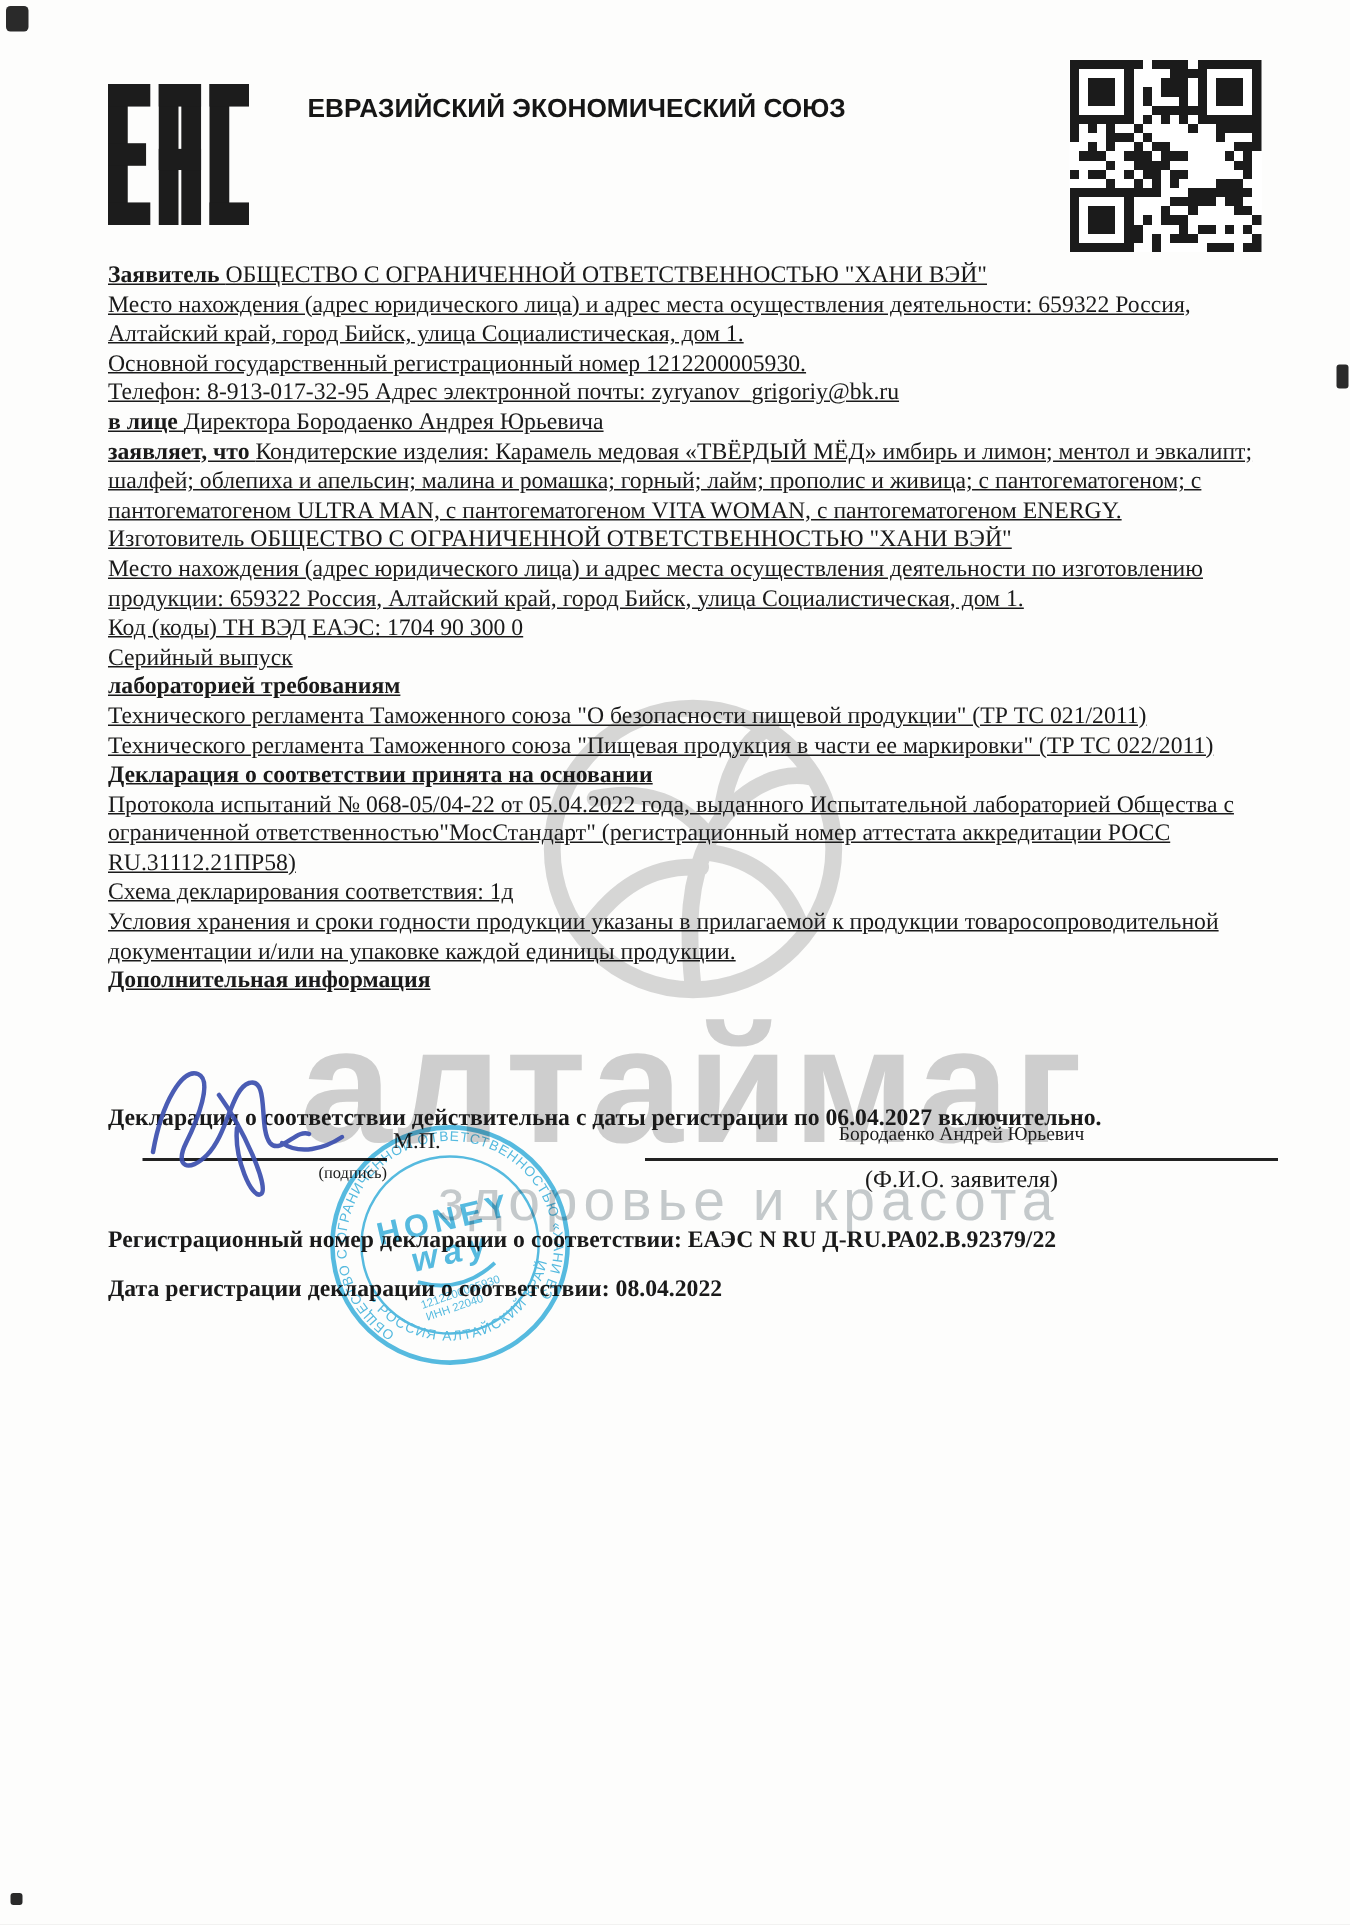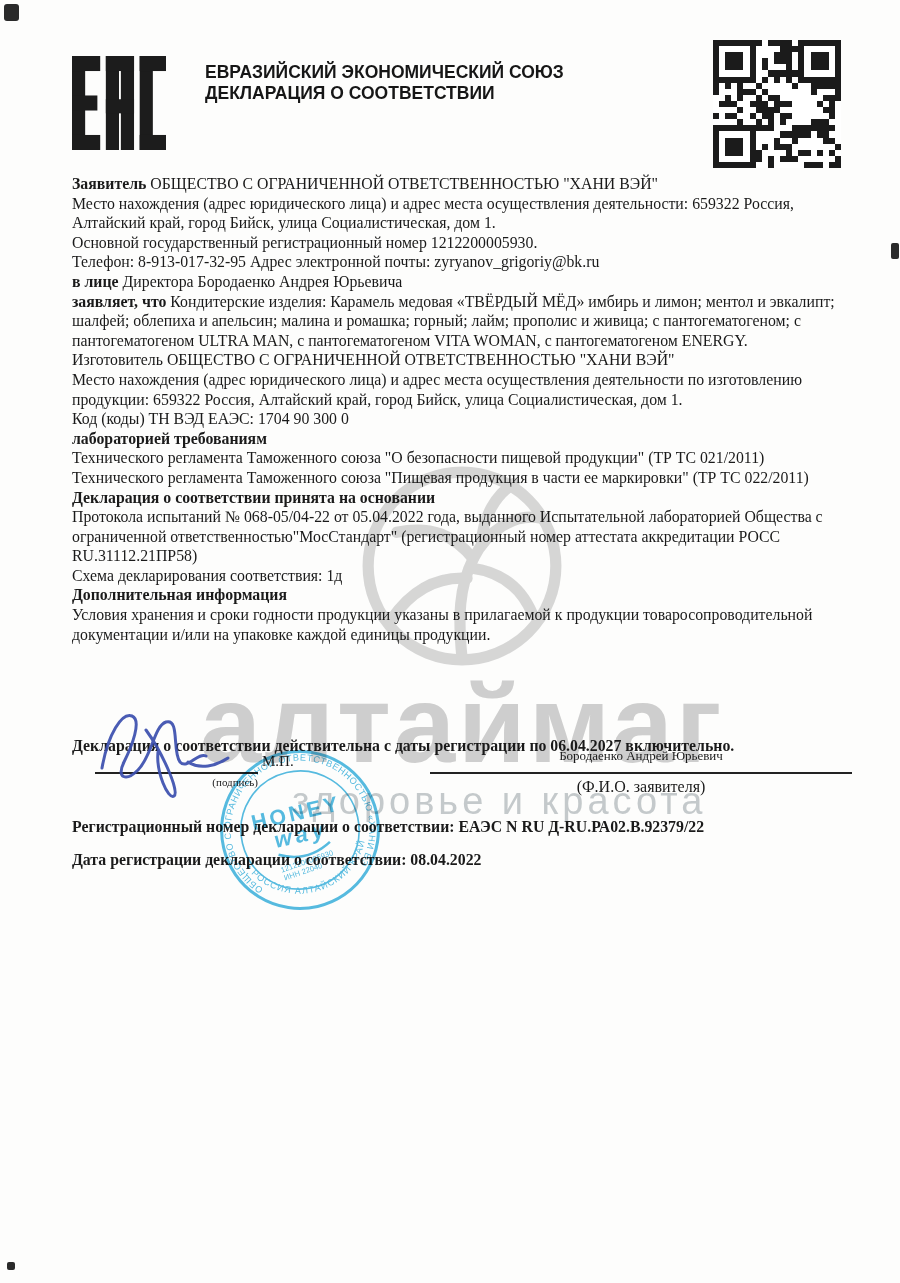--- a/index.html
+++ b/index.html
@@ -23,21 +23,21 @@
     font-family:"Liberation Sans","DejaVu Sans",sans-serif;font-weight:bold;
     font-size:110px;letter-spacing:3px;color:rgba(168,168,168,.55);white-space:nowrap;
   }
   .wm-tagline{
     position:absolute;left:292px;top:780px;z-index:1;
     font-family:"Liberation Sans","DejaVu Sans",sans-serif;
     font-size:38px;letter-spacing:4px;color:rgba(158,166,170,.6);white-space:nowrap;
   }
   
   .body-text{position:absolute;left:72px;top:174px;width:766px;z-index:2;font-size:15.8px;line-height:19.6px;}
-  .body-text p{margin:0;}
+  .body-text p{margin:0;text-decoration:underline;}
   .b{font-weight:bold;}
   .validity{position:absolute;left:72px;top:737px;width:790px;z-index:2;font-size:15.8px;font-weight:bold;}
   
   .sig-line{position:absolute;left:95px;top:750px;width:163px;height:22px;border-bottom:2px solid #222;z-index:2;}
   .sig-caption{position:absolute;left:95px;top:776px;width:163px;text-align:right;font-size:11px;z-index:2;}
   .mp-label{position:absolute;left:262px;top:753px;font-size:15px;z-index:2;}
   .fio-line{position:absolute;left:430px;top:750px;width:422px;height:22px;border-bottom:2px solid #222;z-index:2;}
   .fio-name{position:absolute;left:430px;top:748px;width:422px;text-align:center;font-size:13px;z-index:2;}
   .fio-caption{position:absolute;left:430px;top:778px;width:422px;text-align:center;font-size:16px;z-index:2;}
   .signature-svg{position:absolute;left:88px;top:700px;width:190px;height:100px;z-index:3;}
@@ -89,21 +89,20 @@
       <rect x="36" y="0" width="30" height="16"></rect>
         <rect x="36" y="46" width="30" height="15"></rect>
       <rect x="72" y="0" width="14" height="100"></rect>
         <rect x="72" y="0" width="28" height="16"></rect>
       <rect x="72" y="84" width="28" height="16"></rect>
     </svg>
   </div>
 
   <div class="doc-title">
     <div>ЕВРАЗИЙСКИЙ ЭКОНОМИЧЕСКИЙ СОЮЗ</div>
-    <div>ДЕКЛАРАЦИЯ О СООТВЕТСТВИИ</div>
   </div>
 
   <div class="qr" role="img" aria-label="QR-код декларации">
     <svg viewBox="0 0 21 21" width="128" height="128" shape-rendering="crispEdges" id="qr-svg">
         <rect x="0" y="0" width="21" height="21" fill="#ffffff"></rect>
         <rect x="0" y="0" width="7" height="7" fill="#1b1b1b"></rect>
         <rect x="1" y="1" width="5" height="5" fill="#ffffff"></rect>
         <rect x="2" y="2" width="3" height="3" fill="#1b1b1b"></rect>
         <rect x="14" y="0" width="7" height="7" fill="#1b1b1b"></rect>
         <rect x="15" y="1" width="5" height="5" fill="#ffffff"></rect>
@@ -245,28 +244,29 @@
   <div class="body-text">
       <p><span class="b">Заявитель </span><span>ОБЩЕСТВО С ОГРАНИЧЕННОЙ  ОТВЕТСТВЕННОСТЬЮ "ХАНИ ВЭЙ"</span></p>
       <p><span>Место нахождения (адрес юридического лица) и адрес места осуществления деятельности: 659322 Россия,  Алтайский  край,  город Бийск,  улица Социалистическая,  дом 1.</span></p>
       <p><span>Основной государственный регистрационный номер 1212200005930.</span></p>
       <p><span>Телефон: 8-913-017-32-95 Адрес электронной почты: zyryanov_grigoriy@bk.ru</span></p>
       <p><span class="b">в лице </span><span>Директора Бородаенко Андрея Юрьевича</span></p>
       <p><span class="b">заявляет, что </span><span>Кондитерские изделия: Карамель медовая «ТВЁРДЫЙ МЁД» имбирь и лимон; ментол и эвкалипт; шалфей; облепиха и апельсин; малина и ромашка; горный; лайм; прополис и живица; с пантогематогеном; с пантогематогеном ULTRA MAN, с пантогематогеном VITA WOMAN, с пантогематогеном ENERGY.</span></p>
       <p><span>Изготовитель ОБЩЕСТВО С ОГРАНИЧЕННОЙ  ОТВЕТСТВЕННОСТЬЮ "ХАНИ ВЭЙ"</span></p>
       <p><span>Место нахождения (адрес юридического лица) и адрес места осуществления деятельности по изготовлению продукции: 659322 Россия, Алтайский край, город Бийск, улица Социалистическая, дом 1.</span></p>
       <p><span>Код (коды) ТН ВЭД ЕАЭС: 1704 90 300 0</span></p>
+      <p><span>Серийный выпуск</span></p>
       <p><span class="b">лабораторией требованиям</span></p>
       <p><span>Технического регламента Таможенного союза "О безопасности пищевой продукции" (ТР ТС 021/2011)</span></p>
       <p><span>Технического регламента Таможенного союза "Пищевая продукция в части ее маркировки" (ТР ТС 022/2011)</span></p>
       <p><span class="b">Декларация о соответствии принята на основании</span></p>
       <p><span>Протокола испытаний № 068-05/04-22 от 05.04.2022 года, выданного Испытательной лабораторией Общества с ограниченной ответственностью"МосСтандарт" (регистрационный номер аттестата аккредитации РОСС RU.31112.21ПР58)</span></p>
       <p><span>Схема декларирования соответствия: 1д</span></p>
+      <p><span>Условия  хранения и сроки  годности продукции  указаны  в  прилагаемой  к  продукции товаросопроводительной документации и/или на упаковке  каждой  единицы  продукции.</span></p>
       <p><span class="b">Дополнительная информация</span></p>
-      <p><span>Условия  хранения и сроки  годности продукции  указаны  в  прилагаемой  к  продукции товаросопроводительной документации и/или на упаковке  каждой  единицы  продукции.</span></p>
     </div>
 
   <div class="validity">Декларация о соответствии действительна с даты регистрации по 06.04.2027 включительно.</div>
 
   <div class="sig-line"></div>
   <div class="sig-caption">(подпись)</div>
   <div class="mp-label">М.П.</div>
   <div class="fio-name">Бородаенко Андрей Юрьевич</div>
   <div class="fio-line"></div>
   <div class="fio-caption">(Ф.И.О. заявителя)</div>

